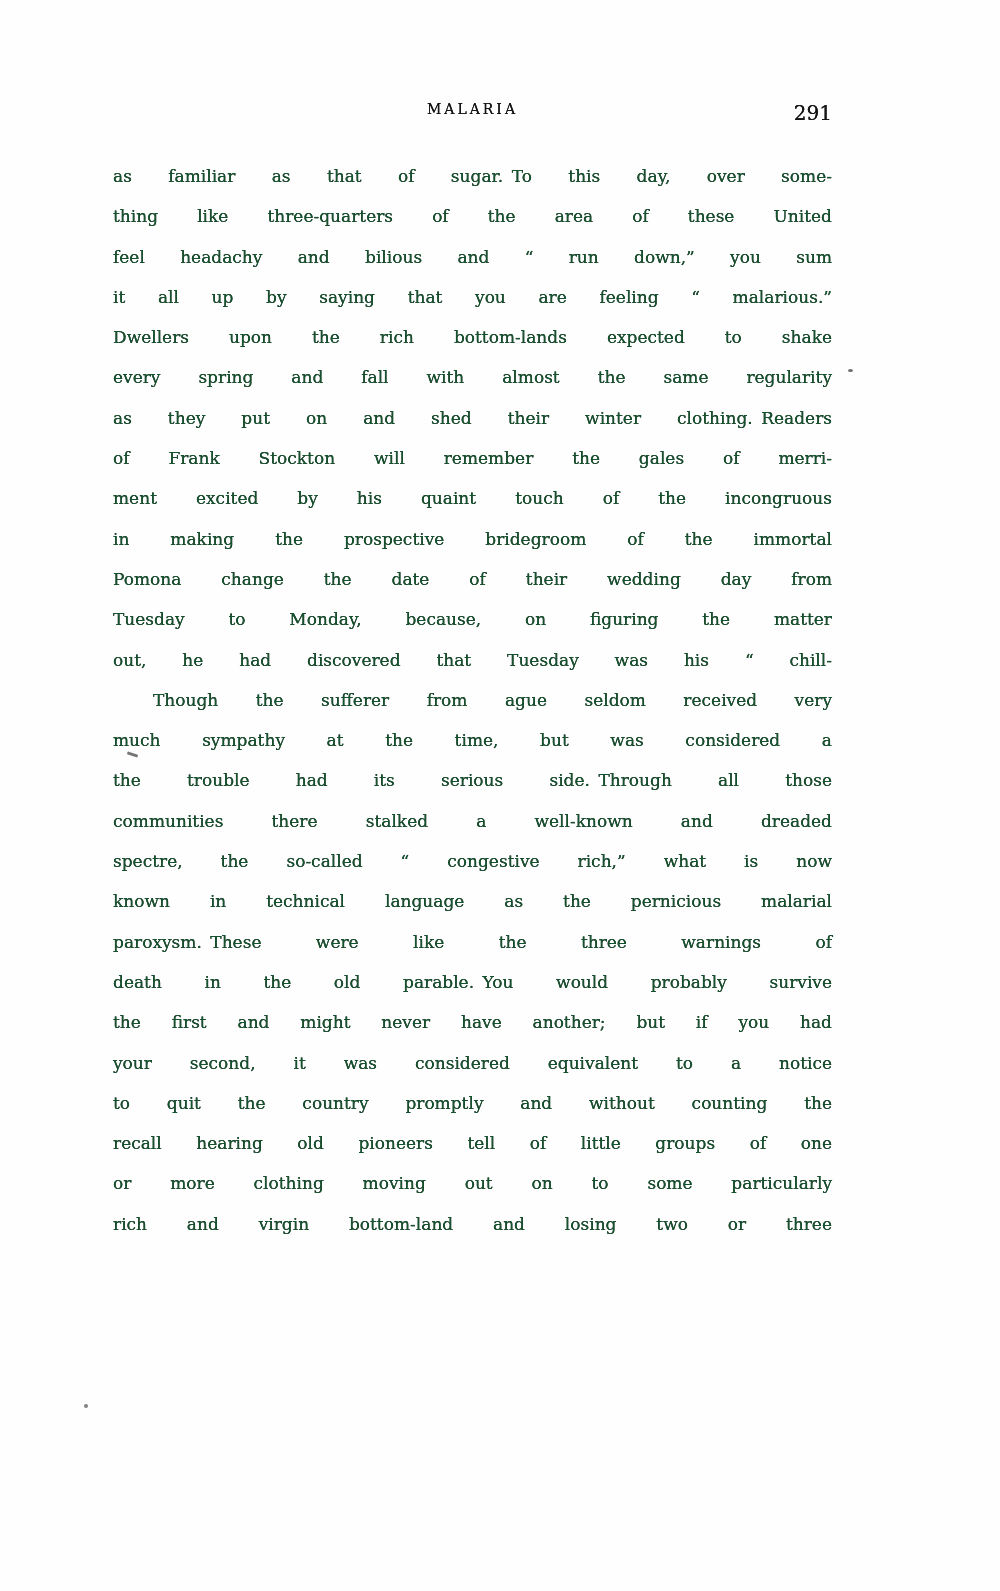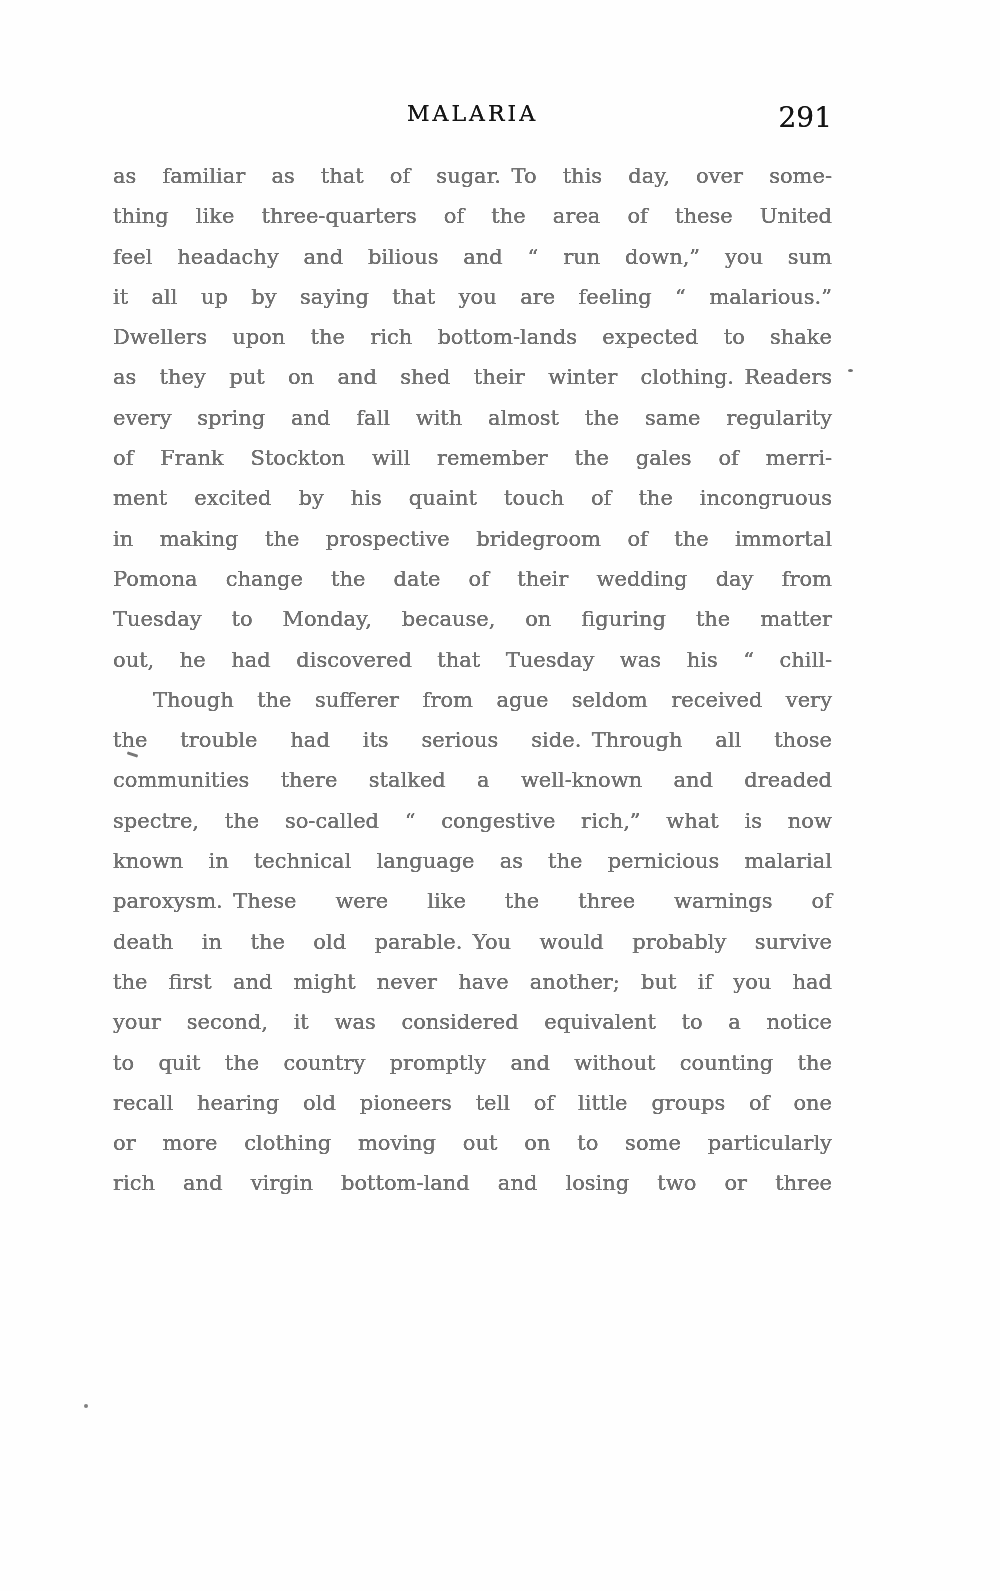--- a/index.html
+++ b/index.html
@@ -19,49 +19,49 @@
   .running-head {
     position: absolute;
     top: 101px;
     left: 113px;
     width: 719px;
     height: 28px;
   }
   .head-title {
     display: block;
     text-align: center;
-    font-size: 22px;
+    font-size: 14px;
     letter-spacing: 3px;
     color: #151515;
     text-shadow: 0 0 0.5px #151515;
   }
   .folio {
     position: absolute;
     top: 101px;
     left: 113px;
     width: 719px;
     text-align: right;
-    font-size: 28px;
+    font-size: 20px;
     color: #151515;
     text-shadow: 0 0 0.5px #151515;
   }
   .text-block {
     position: absolute;
     top: 156px;
     left: 113px;
     width: 719px;
   }
   .line {
-    font-size: 21px;
+    font-size: 17px;
     line-height: 40.3px;
     text-align: justify;
     text-align-last: justify;
     white-space: nowrap;
     text-shadow: 0 0 0.6px #222;
-    color: #737373;
+    color: #14532d;
   }
   .line.paragraph-end {
     text-align-last: left;
     white-space: normal;
   }
   .line.indent {
     text-indent: 40px;
   }
   .artifact {
     position: absolute;
@@ -85,29 +85,30 @@
   </div>
 
   <div class="folio">291</div>
 
   <div class="text-block">
       <div class="line">as familiar as that of sugar. To this day, over some-</div>
       <div class="line">thing like three-quarters of the area of these United</div>
       <div class="line">feel headachy and bilious and “ run down,” you sum</div>
       <div class="line">it all up by saying that you are feeling “ malarious.”</div>
       <div class="line">Dwellers upon the rich bottom-lands expected to shake</div>
+      <div class="line">every spring and fall with almost the same regularity</div>
       <div class="line">as they put on and shed their winter clothing. Readers</div>
-      <div class="line">every spring and fall with almost the same regularity</div>
       <div class="line">of Frank Stockton will remember the gales of merri-</div>
       <div class="line">ment excited by his quaint touch of the incongruous</div>
       <div class="line">in making the prospective bridegroom of the immortal</div>
       <div class="line">Pomona change the date of their wedding day from</div>
       <div class="line">Tuesday to Monday, because, on figuring the matter</div>
       <div class="line">out, he had discovered that Tuesday was his “ chill-</div>
       <div class="line indent">Though the sufferer from ague seldom received very</div>
+      <div class="line">much sympathy at the time, but was considered a</div>
       <div class="line">the trouble had its serious side. Through all those</div>
       <div class="line">communities there stalked a well-known and dreaded</div>
       <div class="line">spectre, the so-called “ congestive rich,” what is now</div>
       <div class="line">known in technical language as the pernicious malarial</div>
       <div class="line">paroxysm. These were like the three warnings of</div>
       <div class="line">death in the old parable. You would probably survive</div>
       <div class="line">the first and might never have another; but if you had</div>
       <div class="line">your second, it was considered equivalent to a notice</div>
       <div class="line">to quit the country promptly and without counting the</div>
       <div class="line">recall hearing old pioneers tell of little groups of one</div>

